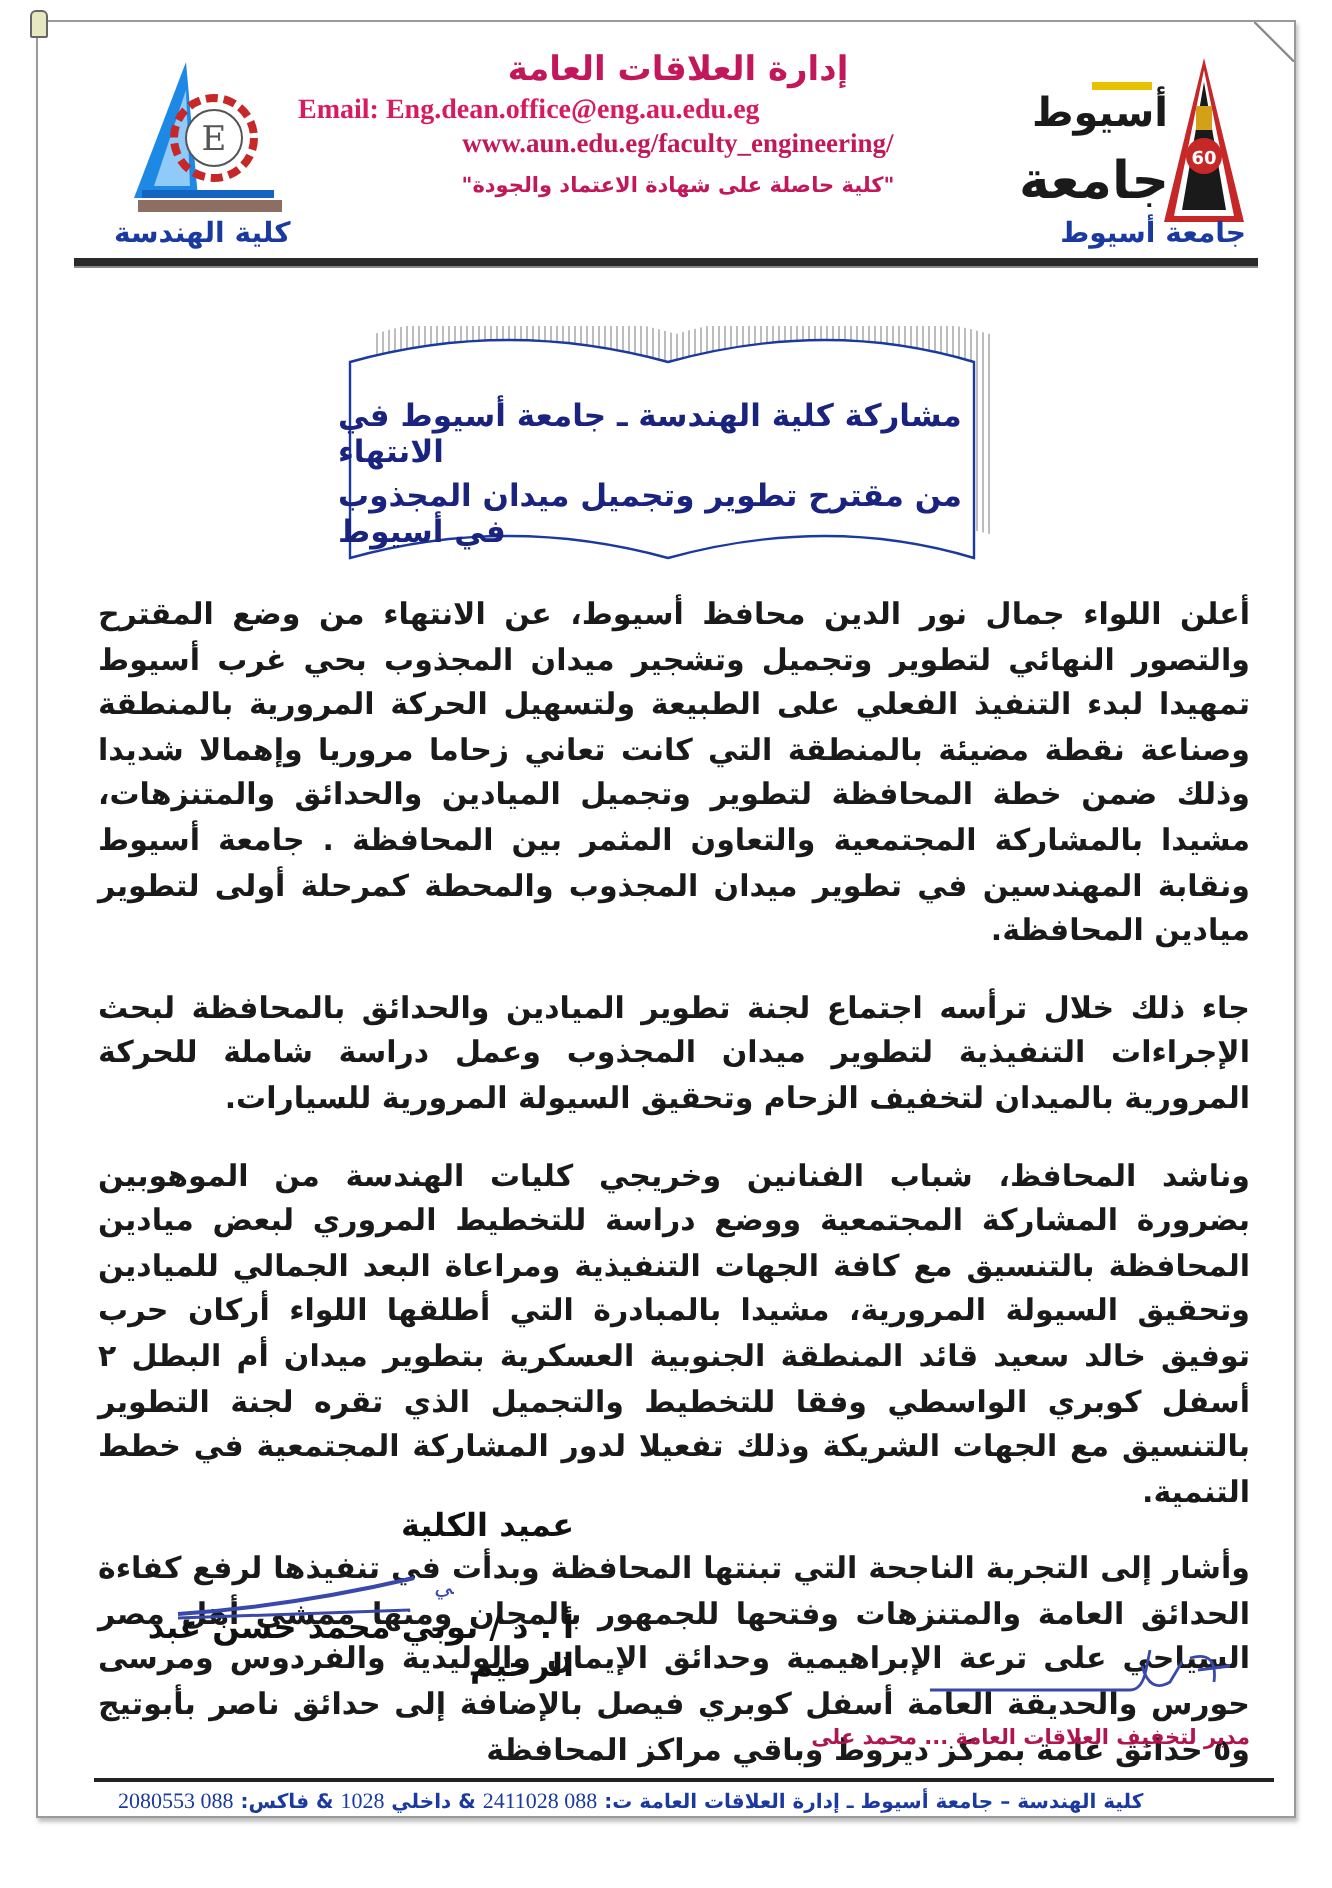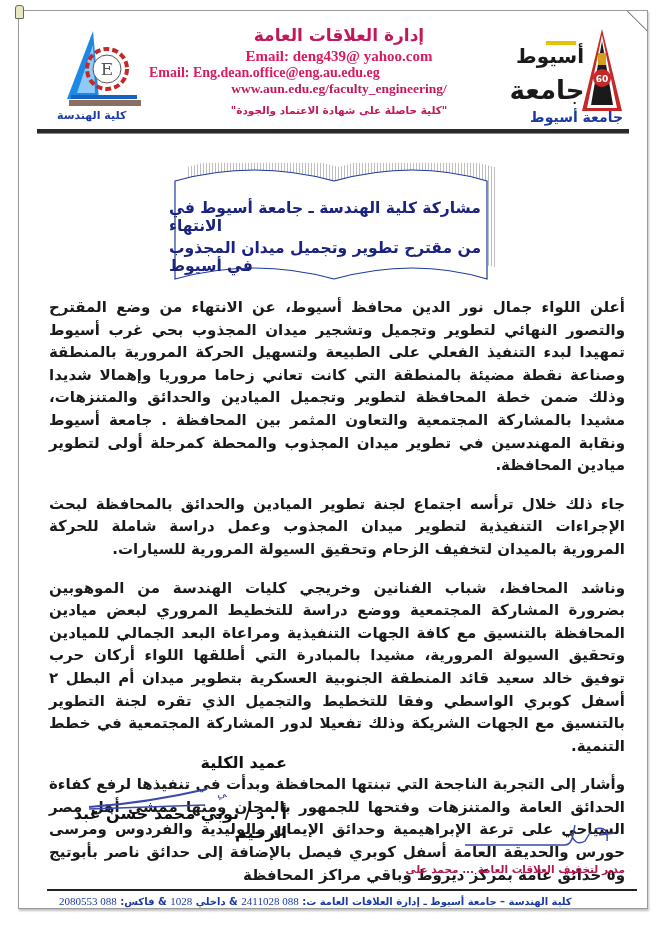--- a/index.html
+++ b/index.html
@@ -23,21 +23,21 @@
   
   .hdr { position:absolute; left:0; right:0; top:0; height:118px; }
   .logo-right { position:absolute; right:10px; top:12px; width:135px; height:90px; }
   .logo-left { position:absolute; left:18px; top:12px; width:120px; height:88px; }
   .uni-name {
     position:absolute; right:24px; top:98px; direction:rtl;
     color:#1b3aa0; font-weight:bold; font-size:14px;
   }
   .fac-name {
     position:absolute; left:38px; top:98px; direction:rtl;
-    color:#1b3aa0; font-weight:bold; font-size:11px;
+    color:#1b3aa0; font-weight:bold; font-size:14px;
   }
   .hdr-center { position:absolute; left:150px; width:340px; top:14px; text-align:center; }
   .dept-title { direction:rtl; color:#c2185b; font-weight:bold; font-size:17px; margin-bottom:3px; }
   .email1 { font-family:"Liberation Serif", serif; font-weight:bold; color:#d81b60; font-size:15px; line-height:17px; }
   .email2 { font-family:"Liberation Serif", serif; font-weight:bold; color:#d81b60; font-size:14px; line-height:16px; text-align:left; padding-left:0; margin-left:-20px; }
   .website { font-family:"Liberation Serif", serif; font-weight:bold; color:#c2185b; font-size:13.5px; line-height:16px;text-align:center; }
   .accred { direction:rtl; color:#c2185b; font-weight:bold; font-size:10.5px; margin-top:7px; }
   .hdr-rule {
     position:absolute; left:18px; right:18px; top:118px; height:4px;
     background:#2a2a2a; border-bottom:1px solid #888;
@@ -104,21 +104,20 @@
         <circle cx="70" cy="46" r="14" fill="#fff" stroke="#555" stroke-width="1"></circle>
         <text x="70" y="52" text-anchor="middle" font-size="17" fill="#555" font-family="DejaVu Serif, serif">E</text>
         <path d="M34 72 L100 72 L100 76 L34 76 Z" fill="#1565c0"></path>
         <rect x="32" y="77" width="72" height="6" fill="#8d6e63"></rect>
       </svg>
     </div>
     <div class="fac-name">كلية الهندسة</div>
 
     <div class="hdr-center">
       <div class="dept-title">إدارة العلاقات العامة</div>
-      <div class="email1">Email:  deng439@ yahoo.com</div>
       <div class="email2">Email: Eng.dean.office@eng.au.edu.eg</div>
       <div class="website">www.aun.edu.eg/faculty_engineering/</div>
       <div class="accred">"كلية حاصلة على شهادة الاعتماد والجودة"</div>
     </div>
   </div>
   <div class="hdr-rule"></div>
 
   <div class="banner">
     <svg width="330" height="128" viewBox="0 0 330 128">
       <defs>

